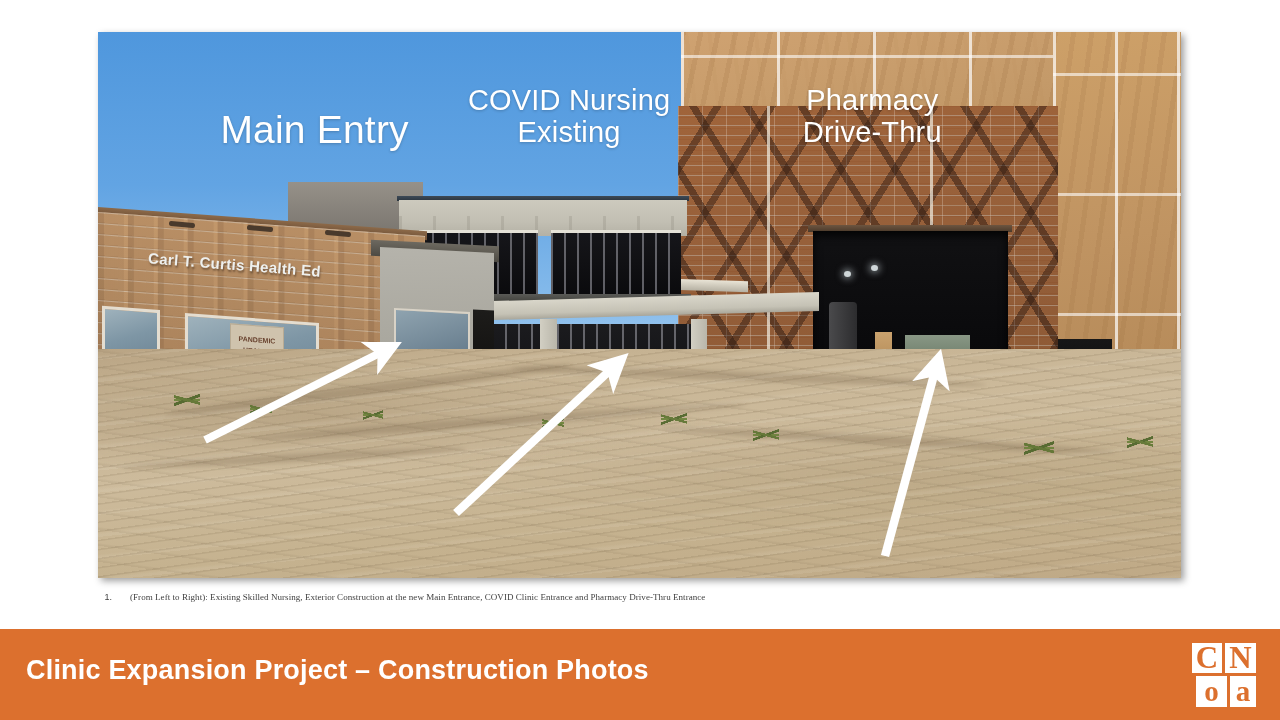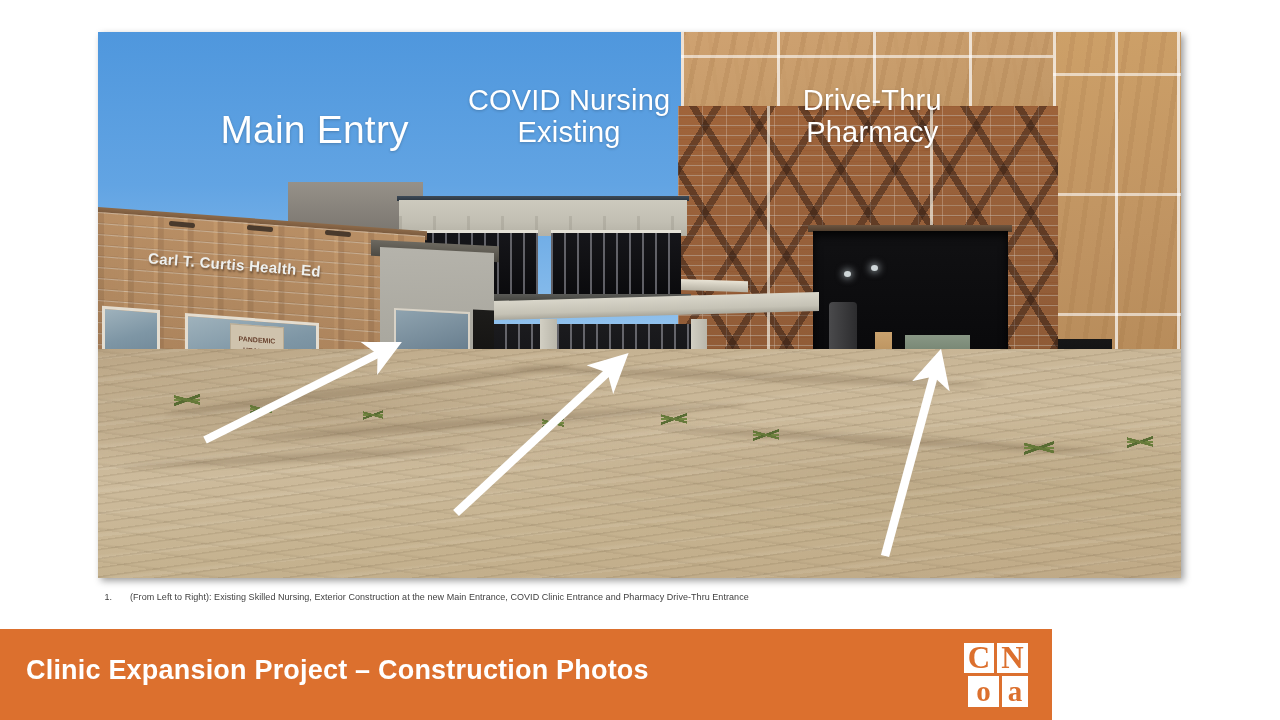--- a/index.html
+++ b/index.html
@@ -280,25 +280,25 @@
 
   .arrowsvg{position:absolute;left:0;top:0;width:100%;height:100%;overflow:visible;pointer-events:none;}
 
   
   .caption{
     position:absolute;left:98px;top:592px;width:1000px;
     font-size:9px;color:#3f3f3f;font-family:"Liberation Sans",sans-serif;
     display:flex;gap:18px;align-items:baseline;
   }
   .cap-num{width:14px;text-align:right;flex:0 0 auto;}
-  .cap-txt{flex:1 1 auto;letter-spacing:.05px;}
+  .cap-txt{flex:1 1 auto;letter-spacing:.05px;font-family:Liberation Serif, serif;}
 
   
   .footer{
-    position:absolute;left:0;top:629px;width:1052px;height:91px;
+    position:absolute;left:0;top:629px;width:1280px;height:91px;
     background:#dc702e;
   }
   .footer-title{
     position:absolute;left:26px;top:26px;
     color:#ffffff;font-size:27px;font-weight:700;letter-spacing:.2px;
     font-family:"Liberation Sans",sans-serif;white-space:nowrap;
   }
   .logo{
     position:absolute;right:24px;top:14px;width:64px;height:64px;
   }
@@ -407,22 +407,22 @@
       <div class="weed" style="left:95.0%;top:73.0%;width:26px;height:22px;"></div>
 
       <div class="plabel" id="lbl-main">
         <span>Main Entry</span>
       </div>
       <div class="plabel" id="lbl-covid">
         <div>COVID Nursing</div>
         <div>Existing</div>
       </div>
       <div class="plabel" id="lbl-pharm">
+        <div>Pharmacy</div>
         <div>Drive-Thru</div>
-        <div>Pharmacy</div>
       </div>
 
       <svg class="arrowsvg" viewBox="0 0 1083 546" preserveAspectRatio="none">
         <defs>
           <marker id="ah" viewBox="0 0 10 10" refX="7" refY="5" markerWidth="4.6" markerHeight="4.6" orient="auto-start-reverse">
             <path d="M 0 0 L 10 5 L 0 10 L 2.6 5 z" fill="#ffffff"></path>
           </marker>
         </defs>
         <line id="arw0" stroke="#ffffff" stroke-width="8" marker-end="url(#ah)" x1="107" y1="408" x2="294" y2="315"></line>
         <line id="arw1" stroke="#ffffff" stroke-width="8.5" marker-end="url(#ah)" x1="358" y1="481" x2="522" y2="329"></line>

